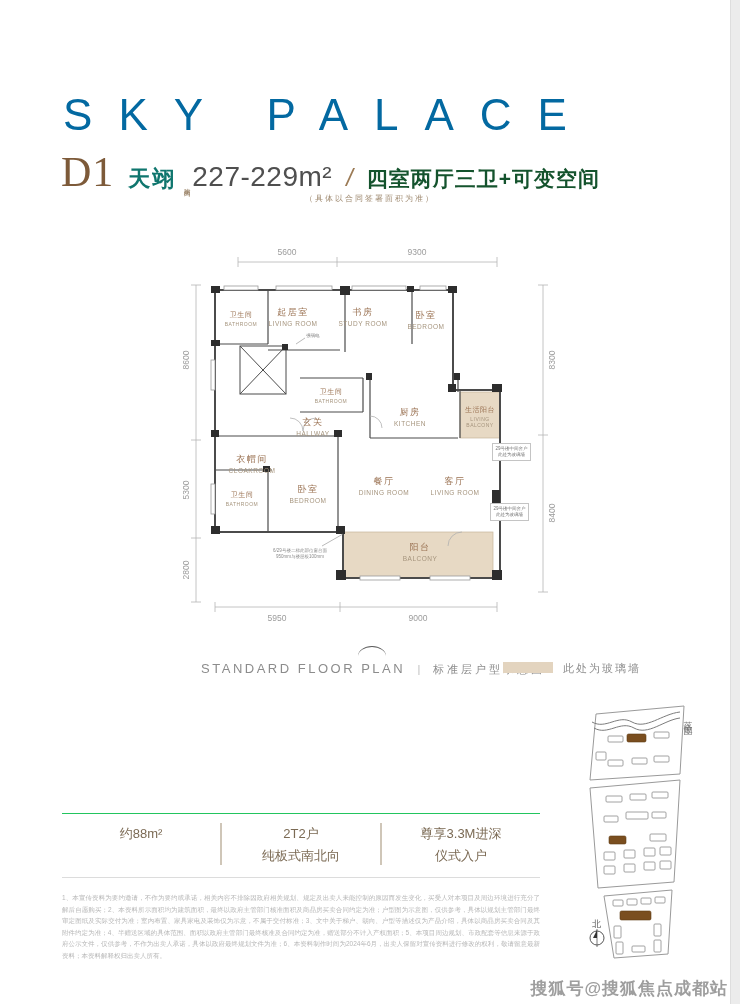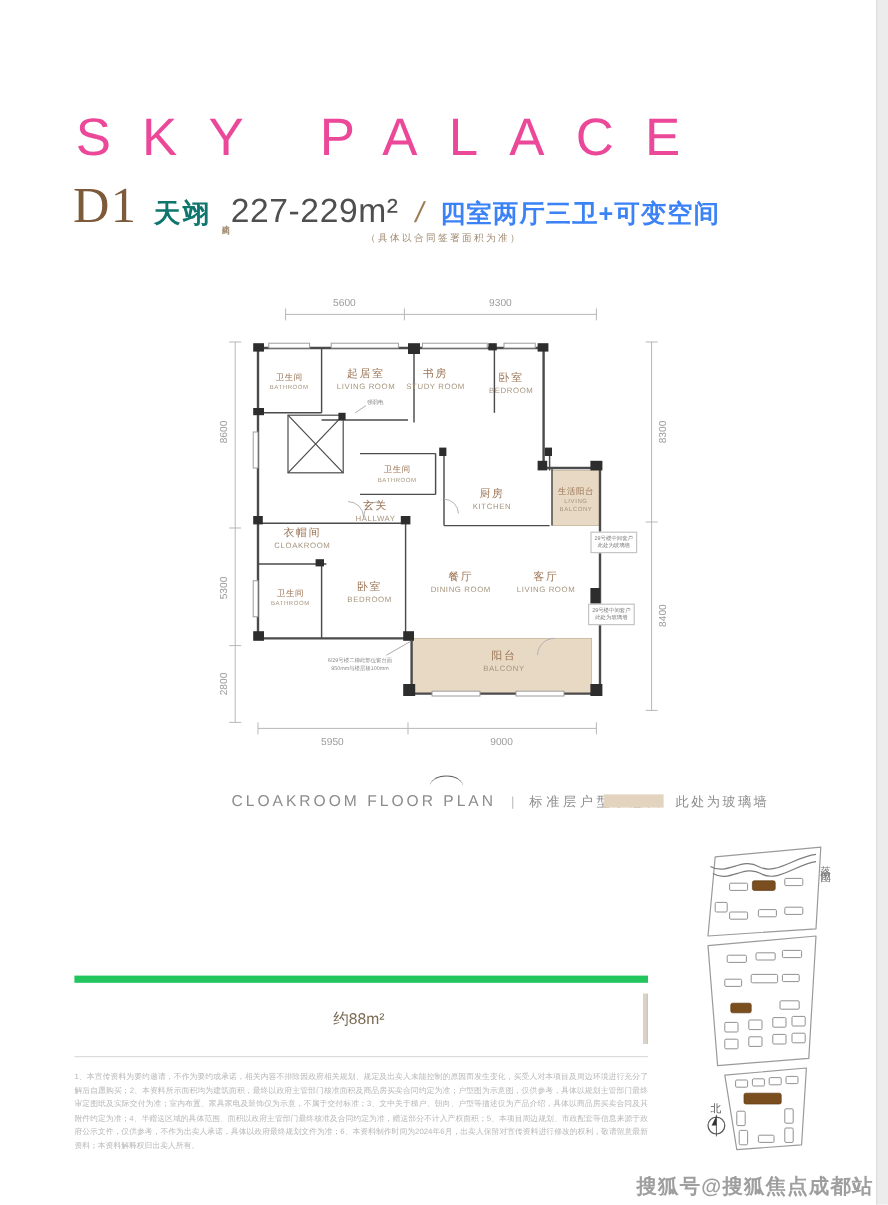--- a/index.html
+++ b/index.html
@@ -2,33 +2,33 @@
 <html><head>
 <meta charset="utf-8">
 <style>
   html,body{margin:0;padding:0;background:#fff;}
   body{width:740px;height:1004px;position:relative;overflow:hidden;
        font-family:"Liberation Sans",sans-serif;}
   .abs{position:absolute;}
 
   
   .sky{top:90px;left:0;width:656px;text-align:center;
-       font-size:44px;letter-spacing:26px;color:#ec4899;font-weight:400;}
+       font-size:44px;letter-spacing:26px;color:#0369a1;font-weight:400;}
 
   
   .unit-line{top:148px;left:0;width:661px;display:flex;justify-content:center;
              align-items:baseline;white-space:nowrap;}
   .unit-code{font-family:"Liberation Serif",serif;font-size:42px;color:#7d5a39;
              letter-spacing:1px;margin-right:14px;}
   .unit-name{font-size:22px;color:#0f766e;font-weight:700;letter-spacing:2px;margin-right:6px;}
   .area-prefix{display:inline-block;writing-mode:vertical-rl;font-size:6.5px;color:#9b8469;
                letter-spacing:1px;vertical-align:6px;margin-right:1px;}
   .area-num{font-size:28px;color:#4f4f4f;letter-spacing:0.5px;}
   .slash{font-size:24px;color:#9b7a55;margin:0 14px;font-style:italic;}
-  .layout-desc{font-size:21px;color:#3b82f6;font-weight:700;letter-spacing:1px;}
+  .layout-desc{font-size:21px;color:#14532d;font-weight:700;letter-spacing:1px;}
   .subnote{top:193px;left:0;width:740px;text-align:center;font-size:8px;
            color:#a08b72;letter-spacing:2px;}
 
   
   #plan{top:240px;left:0;width:740px;height:400px;}
   #plan svg{position:absolute;left:0;top:0;}
   .dim{position:absolute;font-size:8.5px;color:#9c9c9c;transform:translate(-50%,-50%);white-space:nowrap;}
   .dim.v{transform:translate(-50%,-50%) rotate(-90deg);}
   .room{position:absolute;transform:translate(-50%,-50%);text-align:center;white-space:nowrap;}
   .rcn{font-size:9px;color:#9b7354;letter-spacing:1.5px;}
@@ -48,22 +48,22 @@
            border-top:1.5px solid #5a5a5a;border-radius:50% 50% 0 0/100% 100% 0 0;}
   .cap-text{position:absolute;top:16px;left:0;width:500px;text-align:center;
             color:#8c8c8c;white-space:nowrap;}
   .cap-en{font-size:13px;letter-spacing:2.5px;}
   .cap-sep{font-size:11px;color:#bdbdbd;margin:0 8px;}
   .cap-cn{font-size:11px;letter-spacing:3px;}
   .legend-swatch{position:absolute;left:503px;top:19px;width:50px;height:11px;background:#e3d4bf;}
   .legend-label{position:absolute;left:563px;top:18px;font-size:11px;letter-spacing:2px;color:#8c8c8c;}
 
   
-  .features{top:813px;left:62px;width:478px;border-top:6px solid #22c55e;
-            border-bottom:1px solid #dcdcdc;display:flex;align-items:center;
+  .features{top:813px;left:62px;width:478px;border-top:1px solid #22c55e;
+            border-bottom:1px solid #dcdcdc;display:flex;
             padding:9px 0 10px 0;box-sizing:border-box;}
   .feature{flex:1;text-align:center;}
   .f1{font-size:13px;color:#7b6a54;line-height:22px;}
   .f2{font-size:13px;color:#7b6a54;line-height:22px;}
   .fdiv{width:1px;height:42px;background:#cfc6b8;}
 
   
   .disclaimer{top:892px;left:62px;width:478px;font-size:6.5px;line-height:11.5px;
               color:#b8b8b8;text-align:justify;}
 
@@ -177,21 +177,21 @@
   <div class="dim v" style="left:186px;top:330px">2800</div>
   <div class="dim v" style="left:552px;top:120px">8300</div>
   <div class="dim v" style="left:552px;top:273px">8400</div>
   <div class="dim" style="left:277px;top:378px">5950</div>
   <div class="dim" style="left:418px;top:378px">9000</div>
 
   <div class="room sm" style="left:241px;top:78px">
     <div class="rcn">卫生间</div>
     <div class="ren">BATHROOM</div>
   </div>
-  <div class="room" style="left:305px;top:76px">
+  <div class="room" style="left:293px;top:76px">
     <div class="rcn">起居室</div>
     <div class="ren">LIVING ROOM</div>
   </div>
   <div class="room" style="left:363px;top:76px">
     <div class="rcn">书房</div>
     <div class="ren">STUDY ROOM</div>
   </div>
   <div class="room" style="left:426px;top:79px">
     <div class="rcn">卧室</div>
     <div class="ren">BEDROOM</div>
@@ -205,21 +205,21 @@
     <div class="ren">HALLWAY</div>
   </div>
   <div class="room" style="left:410px;top:176px">
     <div class="rcn">厨房</div>
     <div class="ren">KITCHEN</div>
   </div>
   <div class="room sm wrap" style="left:480px;top:176px">
     <div class="rcn">生活阳台</div>
     <div class="ren">LIVING BALCONY</div>
   </div>
-  <div class="room" style="left:252px;top:208px">
+  <div class="room" style="left:252px;top:223px">
     <div class="rcn">衣帽间</div>
     <div class="ren">CLOAKROOM</div>
   </div>
   <div class="room sm" style="left:242px;top:258px">
     <div class="rcn">卫生间</div>
     <div class="ren">BATHROOM</div>
   </div>
   <div class="room" style="left:308px;top:253px">
     <div class="rcn">卧室</div>
     <div class="ren">BEDROOM</div>
@@ -248,36 +248,44 @@
   </div>
   <div class="side-note" style="left:490px;top:263px">
     <div>29号楼中间套户</div>
     <div>此处为玻璃墙</div>
   </div>
 </div>
 
 <div class="abs caption">
   <div class="cap-arc"></div>
   <div class="cap-text" style="left:123px">
-    <span class="cap-en">CLOAKROOM FLOOR PLAN</span>
+    <span class="cap-en">STANDARD FLOOR PLAN</span>
     <span class="cap-sep">|</span>
     <span class="cap-cn">标准层户型示意图</span>
   </div>
   <div class="legend-swatch" style="background: rgb(227, 212, 191);"></div>
   <div class="legend-label">此处为玻璃墙</div>
 </div>
 
 <div class="abs features">
   <div class="feature">
     <div class="f1">约88m²</div>
   </div>
   <div class="fdiv"></div>
   <div class="fdiv"></div>
+  <div class="feature">
+    <div class="f1">2T2户</div>
+    <div class="f2">纯板式南北向</div>
+  </div>
   <div class="fdiv"></div>
   <div class="fdiv"></div>
+  <div class="feature">
+    <div class="f1">尊享3.3M进深</div>
+    <div class="f2">仪式入户</div>
+  </div>
 </div>
 
 <div class="abs disclaimer">1、本宣传资料为要约邀请，不作为要约或承诺，相关内容不排除因政府相关规划、规定及出卖人未能控制的原因而发生变化，买受人对本项目及周边环境进行充分了解后自愿购买；2、本资料所示面积均为建筑面积，最终以政府主管部门核准面积及商品房买卖合同约定为准；户型图为示意图，仅供参考，具体以规划主管部门最终审定图纸及实际交付为准；室内布置、家具家电及装饰仅为示意，不属于交付标准；3、文中关于梯户、朝向、户型等描述仅为产品介绍，具体以商品房买卖合同及其附件约定为准；4、半赠送区域的具体范围、面积以政府主管部门最终核准及合同约定为准，赠送部分不计入产权面积；5、本项目周边规划、市政配套等信息来源于政府公示文件，仅供参考，不作为出卖人承诺，具体以政府最终规划文件为准；6、本资料制作时间为2024年6月，出卖人保留对宣传资料进行修改的权利，敬请留意最新资料；本资料解释权归出卖人所有。</div>
 
 <div class="abs siteplan">
   <svg width="150" height="265" viewBox="0 0 150 265">
     <g fill="none" stroke="#9a9a9a" stroke-width="1" stroke-linejoin="round">
       <path d="M16,14 L104,6 L100,74 L10,80 Z"></path>
       <path d="M10,88 L100,80 L94,182 L18,188 Z"></path>
       <path d="M24,196 L92,190 L88,254 L34,258 Z"></path>

